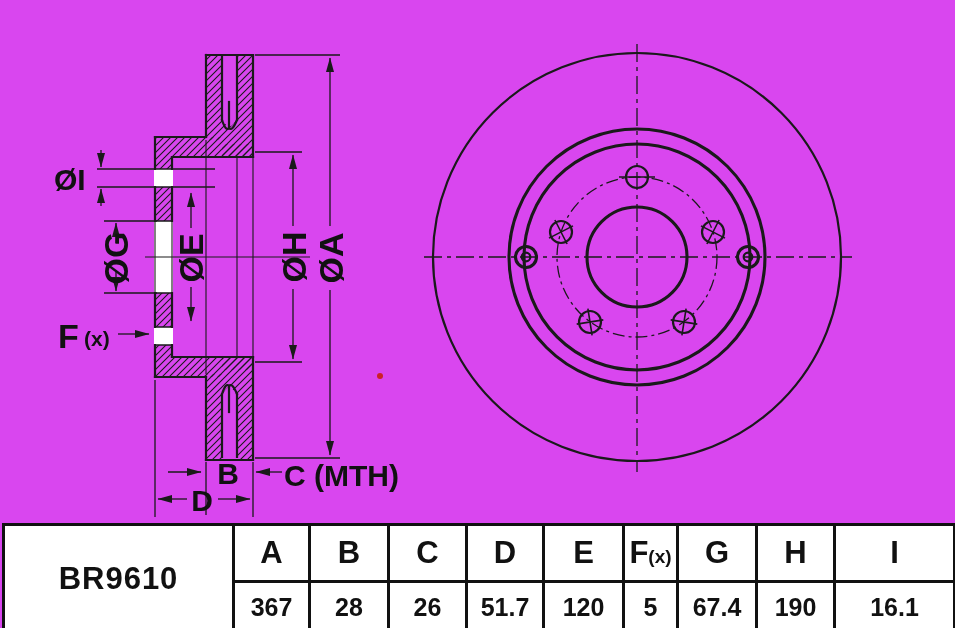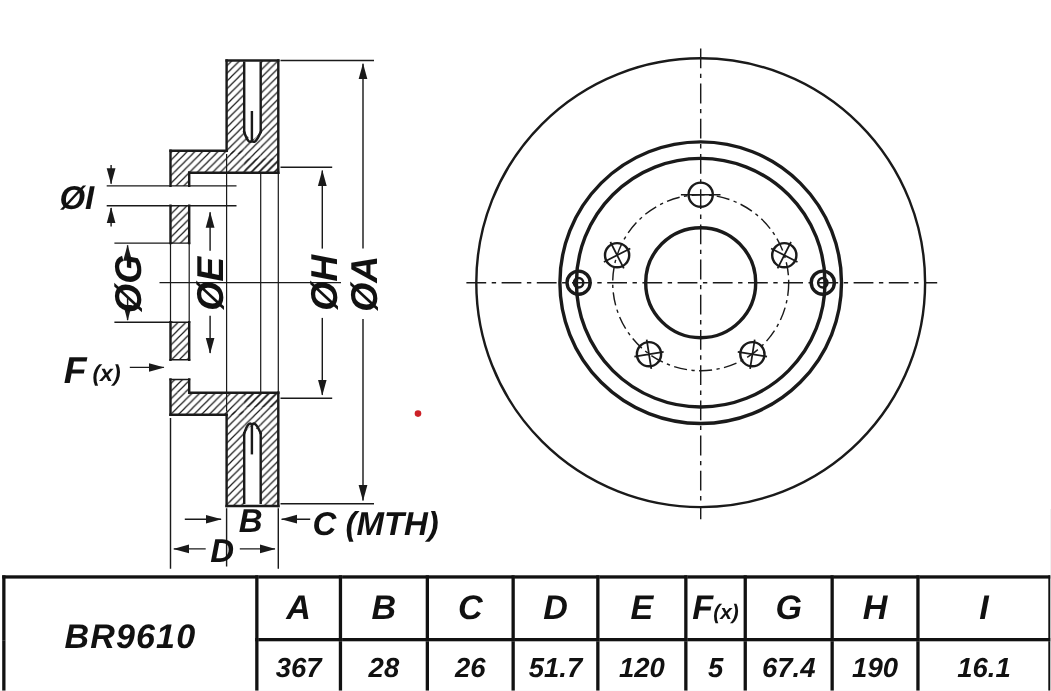--- a/index.html
+++ b/index.html
@@ -1,17 +1,17 @@
 <!DOCTYPE html>
 <html><head>
 <meta charset="utf-8">
 <style>
   html,body{margin:0;padding:0;background:#e8e8e8;}
-  .stage{position:relative;width:955px;height:628px;background:#ffffff;overflow:hidden;
-         font-family:"Liberation Sans", sans-serif;font-style:italic;}
+  .stage{position:relative;width:955px;height:628px;background:#d946ef;overflow:hidden;
+         font-family:"Liberation Sans", sans-serif;}
   .stage svg{position:absolute;left:0;top:0;}
   
   .outline{fill:none;stroke:#1a1a1a;stroke-width:2.2;stroke-linejoin:miter;stroke-linecap:square;}
   .thick3{fill:none;stroke:#1a1a1a;stroke-width:3.1;}
   .thin{fill:none;stroke:#1a1a1a;stroke-width:1.3;stroke-linecap:butt;}
   .hairline{fill:none;stroke:#1a1a1a;stroke-width:1.1;}
   .centerline{fill:none;stroke:#1a1a1a;stroke-width:1.3;stroke-dasharray:18 5 4 5;}
   .boltcircle{fill:none;stroke:#1a1a1a;stroke-width:1.3;stroke-dasharray:12 4 3 4;}
   .hatched{fill:url(#hatch);stroke:none;}
   .whiteout{fill:#ffffff;stroke:none;}

